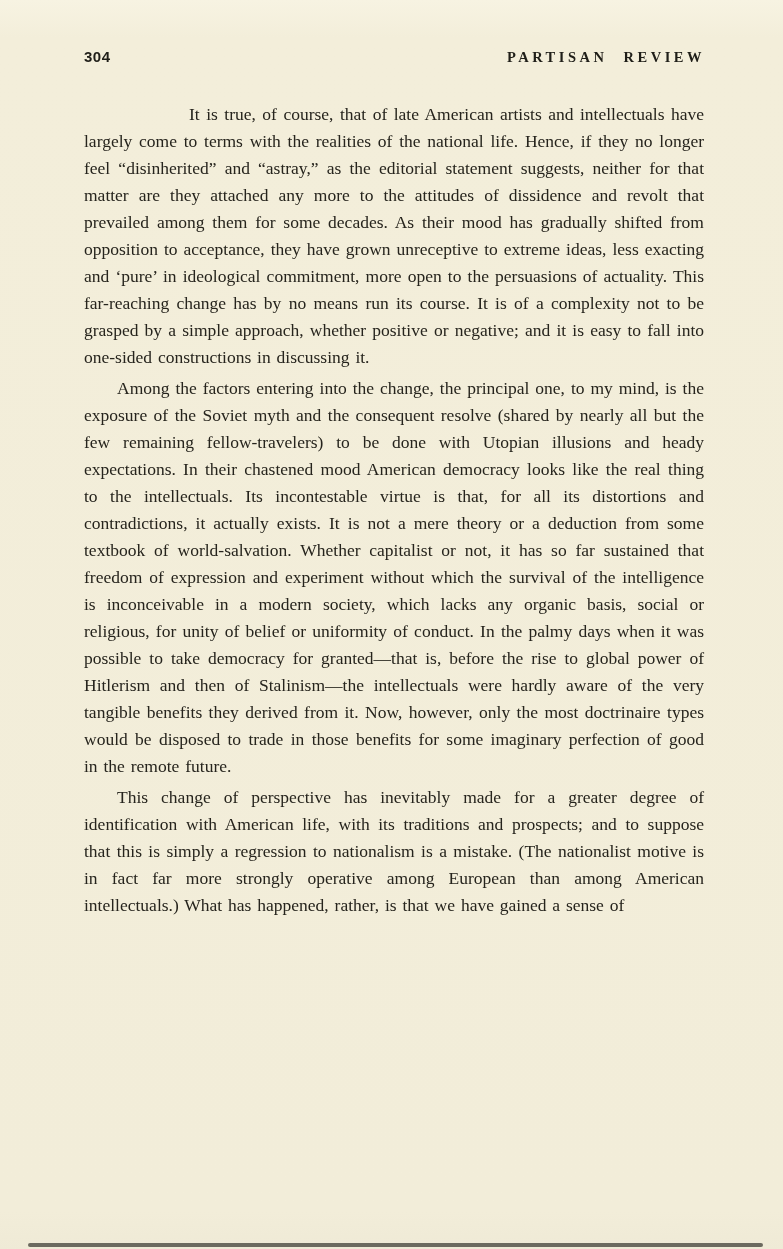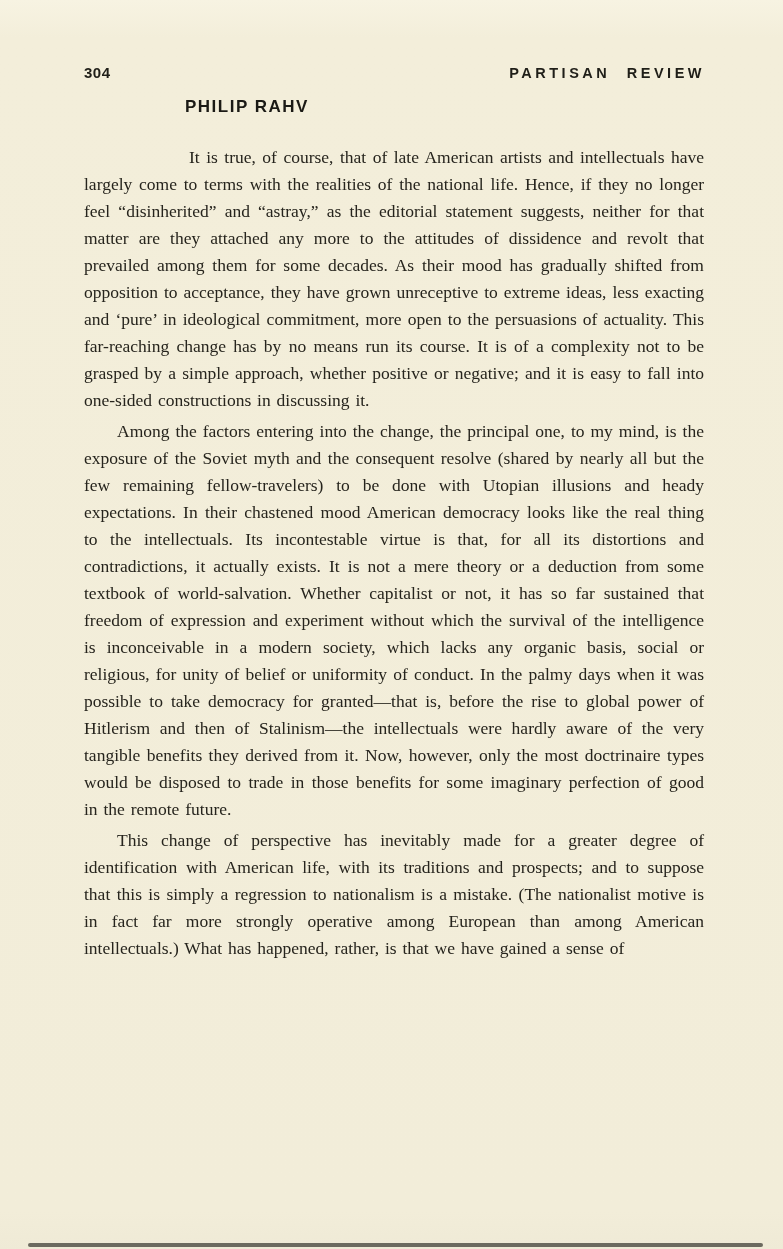--- a/index.html
+++ b/index.html
@@ -23,30 +23,30 @@
     position: absolute;
     top: 48px;
     left: 84px;
     right: 78px;
     display: flex;
     justify-content: space-between;
     align-items: baseline;
     font-family: "Liberation Sans", sans-serif;
     font-weight: bold;
     color: #1f1e18;
-    margin-top: 16px;
   }
   .page-number {
     font-size: 15px;
     letter-spacing: 0.5px;
   }
   .journal-title {
     font-size: 14.5px;
     letter-spacing: 3.5px;
     word-spacing: 9px;
+    font-family: Liberation Serif, serif;
   }
   .article {
     position: absolute;
     top: 97px;
     left: 80px;
     width: 628px;
   }
   .author-heading {
     margin: 0 0 27px 105px;
     font-family: "Liberation Sans", sans-serif;
@@ -82,21 +82,20 @@
 <body>
 
 <div class="page">
 
   <header class="running-head">
     <span class="page-number">304</span>
     <span class="journal-title">PARTISAN REVIEW</span>
   </header>
 
   <main class="article">
-    <h2 class="author-heading">PHILIP RAHV</h2>
 
     <p class="para first">It is true, of course, that of late American artists and intellectuals have largely come to terms with the realities of the national life. Hence, if they no longer feel “disinherited” and “astray,” as the editorial statement suggests, neither for that matter are they attached any more to the attitudes of dissidence and revolt that prevailed among them for some decades. As their mood has gradually shifted from opposition to acceptance, they have grown unreceptive to extreme ideas, less exacting and ‘pure’ in ideological commitment, more open to the persuasions of actuality. This far-reaching change has by no means run its course. It is of a complexity not to be grasped by a simple approach, whether positive or negative; and it is easy to fall into one-sided constructions in discussing it.</p>
 
     <p class="para">Among the factors entering into the change, the principal one, to my mind, is the exposure of the Soviet myth and the consequent resolve (shared by nearly all but the few remaining fellow-travelers) to be done with Utopian illusions and heady expectations. In their chastened mood American democracy looks like the real thing to the intellectuals. Its incontestable virtue is that, for all its distortions and contradictions, it actually exists. It is not a mere theory or a deduction from some textbook of world-salvation. Whether capitalist or not, it has so far sustained that freedom of expression and experiment without which the survival of the intelligence is inconceivable in a modern society, which lacks any organic basis, social or religious, for unity of belief or uniformity of conduct. In the palmy days when it was possible to take democracy for granted—that is, before the rise to global power of Hitlerism and then of Stalinism—the intellectuals were hardly aware of the very tangible benefits they derived from it. Now, however, only the most doctrinaire types would be disposed to trade in those benefits for some imaginary perfection of good in the remote future.</p>
 
     <p class="para">This change of perspective has inevitably made for a greater degree of identification with American life, with its traditions and prospects; and to suppose that this is simply a regression to nationalism is a mistake. (The nationalist motive is in fact far more strongly operative among European than among American intellectuals.) What has happened, rather, is that we have gained a sense of</p>
   </main>
 
   <div class="scan-edge-bottom"></div>
 

